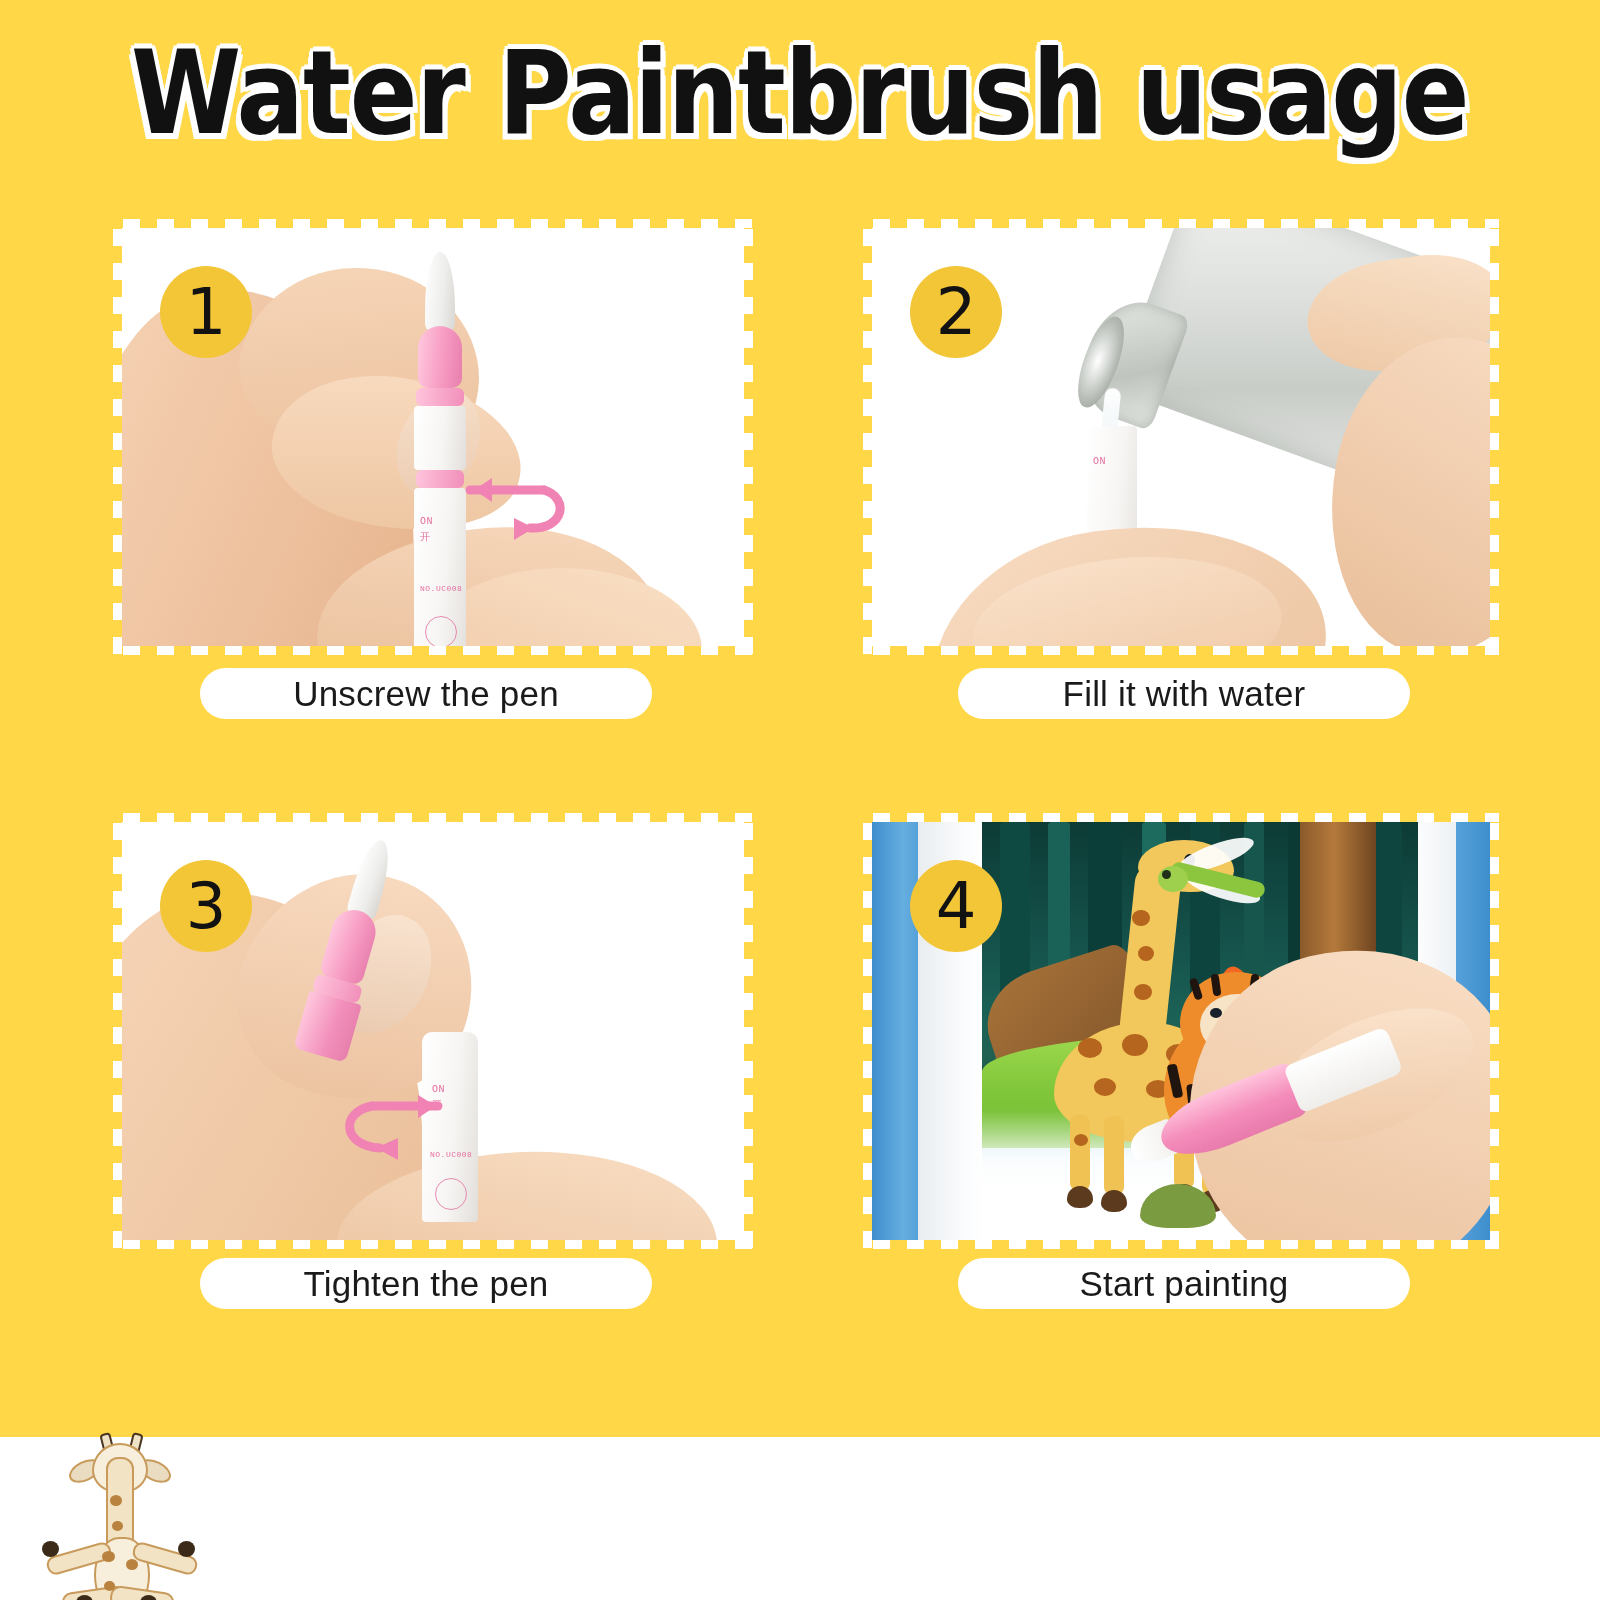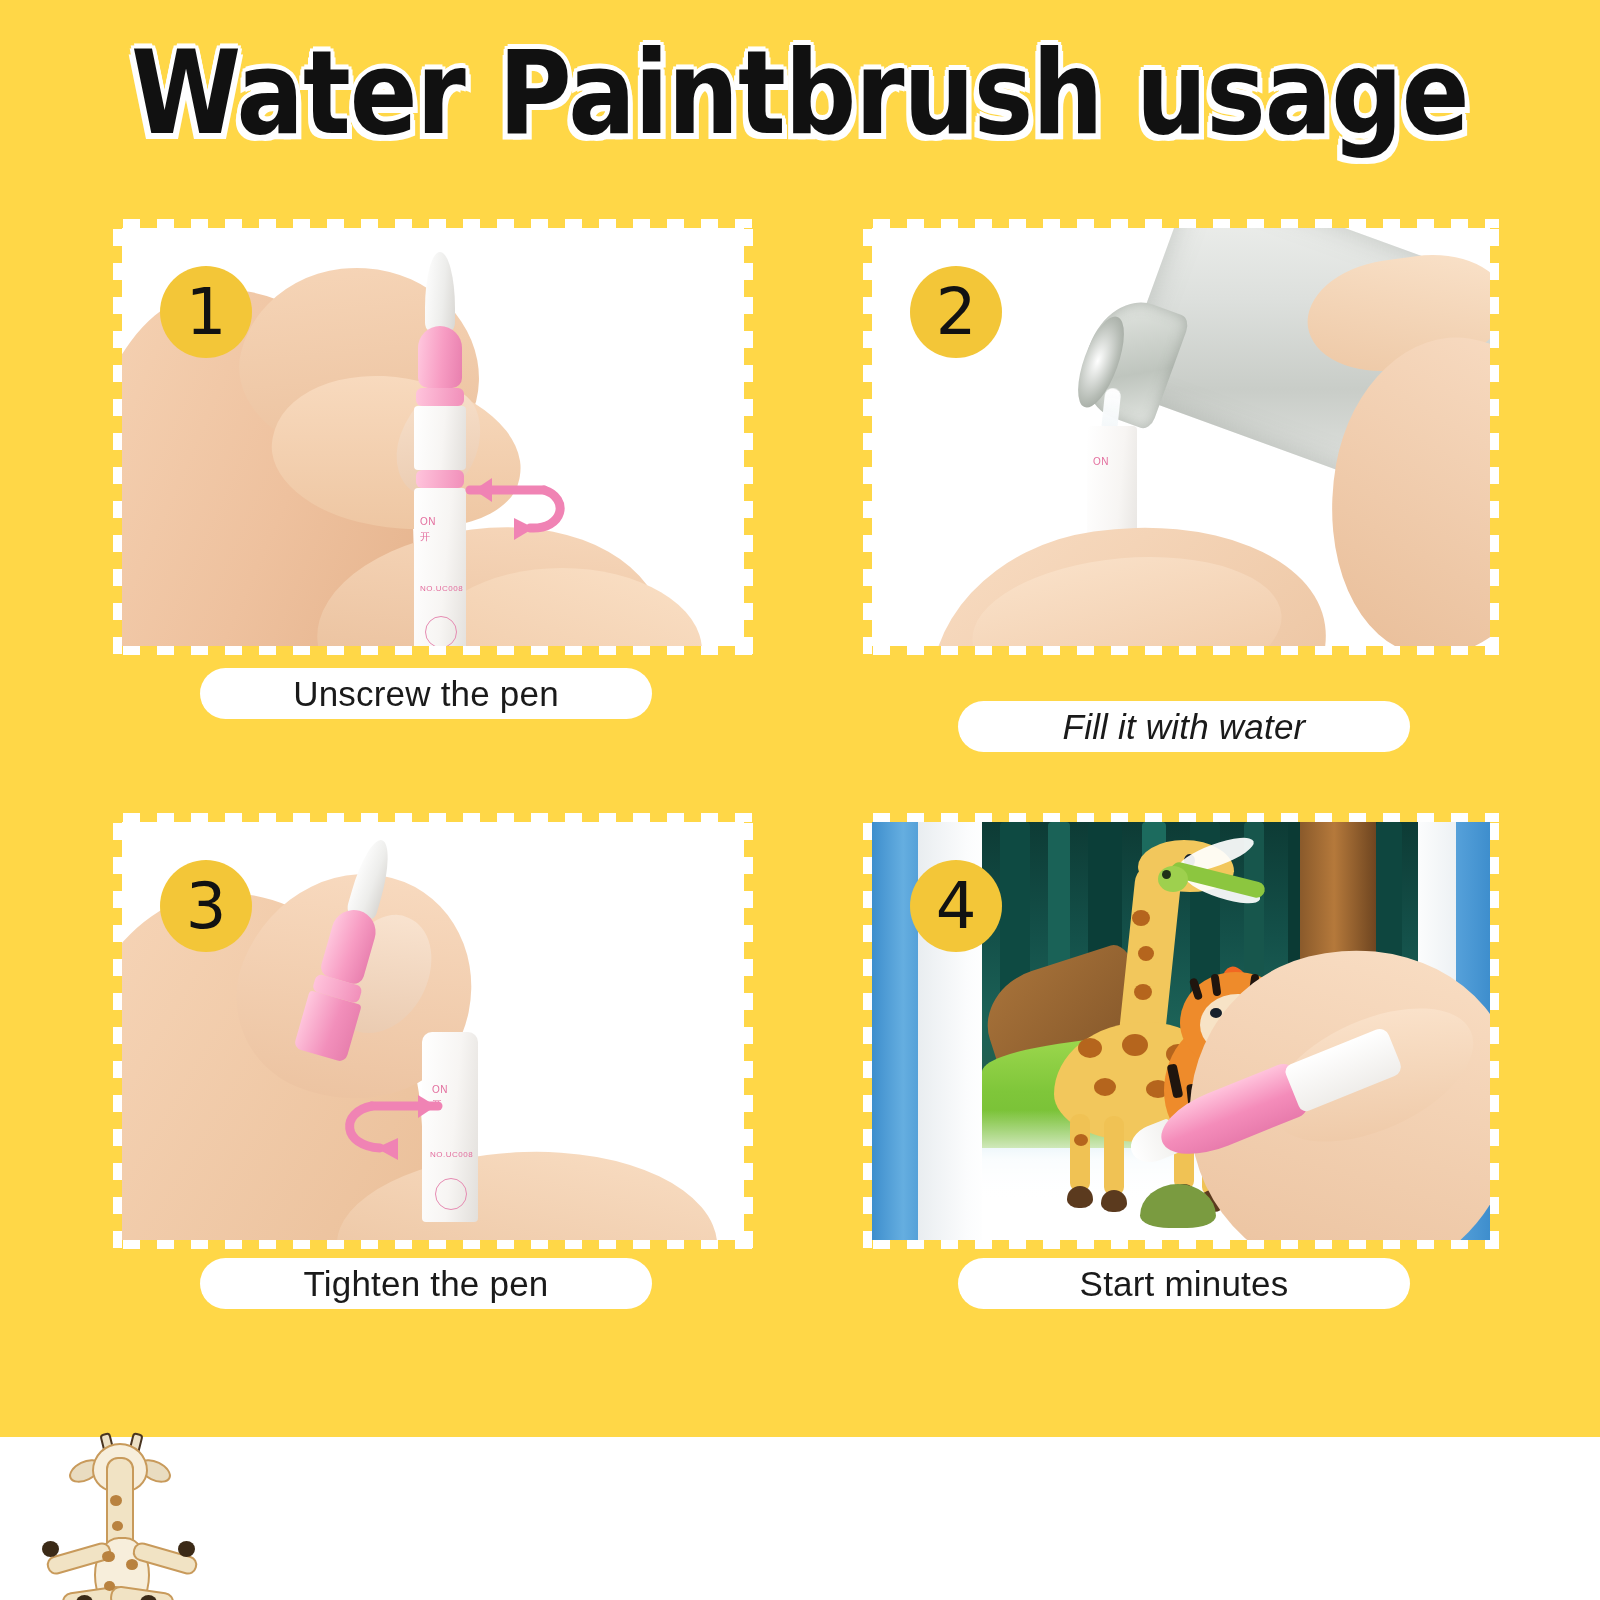--- a/index.html
+++ b/index.html
@@ -133,21 +133,21 @@
     background:linear-gradient(95deg,#FFC4DC,#F18FBA);
     border-radius:6px;
   }
   .pen-body{
     width:52px;
     background:linear-gradient(95deg,#ffffff,#F7F5F3 55%,#E2DFDB);
     border-radius:4px;
   }
   .pen-label{
     position:absolute;left:6px;font-size:10px;color:#E36E9E;
-    font-family:Liberation Sans, sans-serif;letter-spacing:.5px;
+    font-family:Liberation Mono, monospace;letter-spacing:.5px;
   }
   .swirl-arrow{position:absolute;}
 
   
   .bottle{
     position:absolute;
     left:270px; top:10px; width:420px; height:230px;
     background:linear-gradient(160deg,#F3F4F2 0%,#DDE0DD 35%,#C9CDC8 60%,#EFF0EE 100%);
     border-radius:20px 70px 70px 20px/26px 80px 80px 26px;
     transform:rotate(20deg);
@@ -434,21 +434,21 @@
           <div style="position:absolute;left:10px;top:140px;width:30px;height:30px;border:1.5px solid #E68BB2;border-radius:50%;"></div>
         </div>
       </div>
 
       <div class="skin p2-palm"></div>
       <div class="skin p2-fingers"></div>
     </div>
   </div>
   <div class="badge">2</div>
 </div>
-<div class="caption" style="left:958px;top:701px;width:452px;font-style:italic;">Fill it with water</div>
+<div class="caption" style="left:958px;top:668px;width:452px;">Fill it with water</div>
 
 <div class="panel" style="left:122px;top:822px;width:622px;height:418px;">
   <div class="panel-inner">
     <div class="scene">
       <div class="skin p3-palm"></div>
       <div class="skin p3-lower"></div>
       <div class="skin p3-thumb"></div>
       <div class="skin p3-nail"></div>
 
       <div style="position:absolute;left:232px;top:18px;transform:rotate(16deg);transform-origin:top center;">
@@ -602,21 +602,21 @@
       <div class="p4-finger"></div>
       <div class="p4-pen">
         <div class="p4-pen-tip"></div>
         <div class="p4-pen-pink"></div>
         <div class="p4-pen-white"></div>
       </div>
     </div>
   </div>
   <div class="badge">4</div>
 </div>
-<div class="caption" style="left:958px;top:1258px;width:452px;">Start minutes</div>
+<div class="caption" style="left:958px;top:1258px;width:452px;">Start painting</div>
 
 <div id="tips-strip">
   <div id="giraffe-mascot">
     <div class="gm gm-horn" style="left:54px;top:-4px;transform:rotate(-14deg);"></div>
     <div class="gm gm-horn" style="left:82px;top:-4px;transform:rotate(14deg);"></div>
     <div class="gm gm-ear" style="left:20px;top:24px;transform:rotate(-26deg);"></div>
     <div class="gm gm-ear" style="left:90px;top:24px;transform:rotate(26deg);"></div>
     <div class="gm gm-head"></div>
     <div class="gm gm-neck"></div>
     <div class="gm gm-torso"></div>

